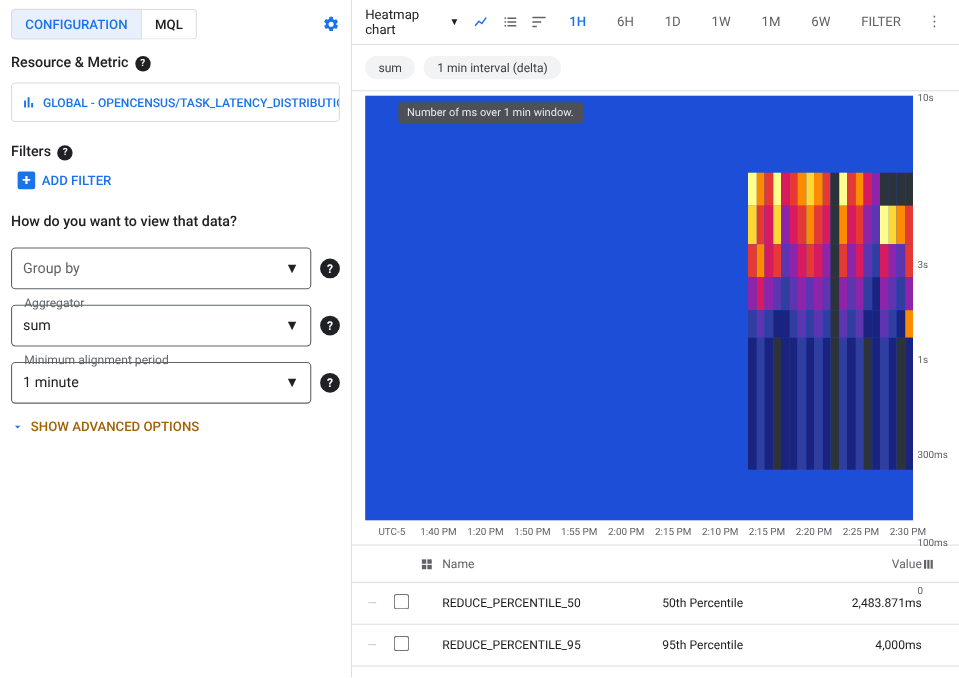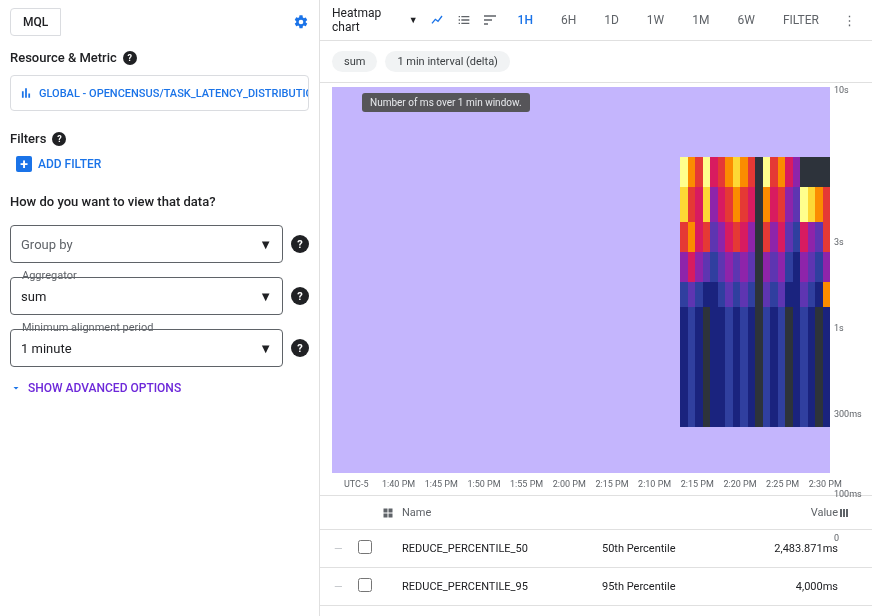--- a/index.html
+++ b/index.html
@@ -24,37 +24,37 @@
 .add-filter { color: #1a73e8; font-size: 12px; font-weight: 500; display: flex; align-items: center; gap: 6px; cursor: pointer; margin-bottom: 22px; margin-left: 6px; }
 .add-filter-icon { width: 16px; height: 16px; background: #1a73e8; color: #fff; display: flex; align-items: center; justify-content: center; border-radius: 2px; font-size: 14px; font-weight: bold; }
 
 .field-row { display: flex; align-items: center; gap: 8px; margin-bottom: 14px; }
 .field { flex: 1; position: relative; }
 .field-box { border: 1px solid #5f6368; border-radius: 4px; padding: 10px 30px 10px 10px; font-size: 13px; cursor: pointer; position: relative; min-height: 38px; display: flex; align-items: center; }
 .field-label-float { position: absolute; top: -8px; left: 8px; background: #fff; padding: 0 4px; font-size: 11px; color: #5f6368; }
 .field-caret { position: absolute; right: 10px; top: 50%; transform: translateY(-50%); }
 .help-round { width: 18px; height: 18px; border-radius: 50%; background: #202124; color: #fff; display: flex; align-items: center; justify-content: center; font-size: 11px; font-weight: bold; cursor: pointer; flex-shrink: 0; }
 
-.advanced { color: #6d28d9; font-size: 12px; font-weight: 500; display: flex; align-items: center; gap: 6px; cursor: pointer; margin-top: 10px; }
+.advanced { color: #a16207; font-size: 12px; font-weight: 500; display: flex; align-items: center; gap: 6px; cursor: pointer; margin-top: 10px; }
 
 .toolbar { display: flex; align-items: center; padding: 6px 8px 6px 12px; gap: 8px; border-bottom: 1px solid #e0e0e0; }
 .chart-type { display: flex; align-items: center; gap: 16px; font-size: 12px; cursor: pointer; }
 .tool-icons { display: flex; gap: 10px; color: #5f6368; margin-left: 4px; }
 .tool-icons span { cursor: pointer; }
 .time-range { display: flex; gap: 12px; margin-left: 4px; }
 .tr-btn { padding: 4px 8px; font-size: 12px; color: #5f6368; cursor: pointer; border-radius: 4px; }
 .tr-btn.active { color: #1a73e8; font-weight: 500; }
 .save-btn { margin-left: auto; background: #1a73e8; color: #fff; border: none; padding: 7px 12px; border-radius: 4px; font-size: 13px; font-weight: 500; cursor: pointer; }
 .more-btn { color: #5f6368; cursor: pointer; padding: 0 8px; }
 
 .chips { display: flex; gap: 8px; padding: 10px 12px; border-bottom: 1px solid #e0e0e0; }
 .chip { background: #f1f3f4; border-radius: 12px; padding: 4px 12px; font-size: 11px; color: #3c4043; }
 
 .chart-area { position: relative; padding: 4px 28px 6px 12px; }
-.chart-bg { position: relative; background: #c4b5fd; height: 386px; width: 498px; }
+.chart-bg { position: relative; background: #1d4ed8; height: 386px; width: 498px; }
 .tooltip-chart { position: absolute; top: 6px; left: 30px; background: rgba(80,80,80,0.95); color: #e8eaed; font-size: 10px; padding: 4px 8px; border-radius: 3px; }
 .heatmap { position: absolute; right: 0; top: 70px; width: 150px; height: 270px; display: flex; }
 .hm-col { flex: 1; display: flex; flex-direction: column; }
 .hm-cell { width: 100%; }
 .y-label { position: absolute; font-size: 9px; color: #5f6368; }
 .x-axis { display: flex; justify-content: space-between; padding: 6px 0 0 12px; font-size: 9px; color: #5f6368; width: 510px; }
 .x-axis span:first-child { margin-right: 4px; }
 
 .table-area { border-top: 1px solid #e0e0e0; }
 .table-header, .table-row { display: flex; align-items: center; padding: 10px 14px; border-bottom: 1px solid #e0e0e0; font-size: 11px; }
@@ -68,20 +68,21 @@
 .col-value { flex: 1; text-align: right; }
 .col-menu { width: 20px; text-align: right; color: #5f6368; }
 svg { display: block; }
 </style>
 </head>
 <body>
 
 <div class="main">
   <div class="sidebar">
     <div class="tabs">
+      <div class="tab active">CONFIGURATION</div>
       <div class="tab">MQL</div>
       <span class="gear">
         <svg width="16" height="16" viewBox="0 0 24 24" fill="#1a73e8">
             <path d="M19.14 12.94a7.07 7.07 0 000-1.88l2.03-1.58a.5.5 0 00.12-.64l-1.92-3.32a.5.5 0 00-.61-.22l-2.39.96a7.03 7.03 0 00-1.62-.94l-.36-2.54A.5.5 0 0013.9 2h-3.8a.5.5 0 00-.49.42l-.36 2.54c-.58.24-1.12.55-1.62.94l-2.39-.96a.5.5 0 00-.61.22L2.71 8.48a.5.5 0 00.12.64l2.03 1.58a7.07 7.07 0 000 1.88l-2.03 1.58a.5.5 0 00-.12.64l1.92 3.32c.14.24.43.34.61.22l2.39-.96c.5.39 1.04.7 1.62.94l.36 2.54c.04.24.25.42.49.42h3.8c.24 0 .45-.18.49-.42l.36-2.54c.58-.24 1.12-.55 1.62-.94l2.39.96c.18.12.47.02.61-.22l1.92-3.32a.5.5 0 00-.12-.64l-2.03-1.58zM12 15.5A3.5 3.5 0 1112 8.5a3.5 3.5 0 010 7z"></path>
           </svg>
       </span>
     </div>
 
     <div class="section-label">
       <span>Resource &amp; Metric</span>
@@ -355,21 +356,21 @@
           <span class="y-label" style="left: 514px; top: 2px;">10s</span>
           <span class="y-label" style="left: 514px; top: 154px;">3s</span>
           <span class="y-label" style="left: 514px; top: 240px;">1s</span>
           <span class="y-label" style="left: 514px; top: 326px;">300ms</span>
           <span class="y-label" style="left: 514px; top: 406px;">100ms</span>
           <span class="y-label" style="left: 514px; top: 450px;">0</span>
         </div>
       <div class="x-axis" id="x-axis">
           <span>UTC-5</span>
           <span>1:40 PM</span>
-          <span>1:45 PM</span>
+          <span>1:20 PM</span>
           <span>1:50 PM</span>
           <span>1:55 PM</span>
           <span>2:00 PM</span>
           <span>2:15 PM</span>
           <span>2:10 PM</span>
           <span>2:15 PM</span>
           <span>2:20 PM</span>
           <span>2:25 PM</span>
           <span>2:30 PM</span>
         </div>

